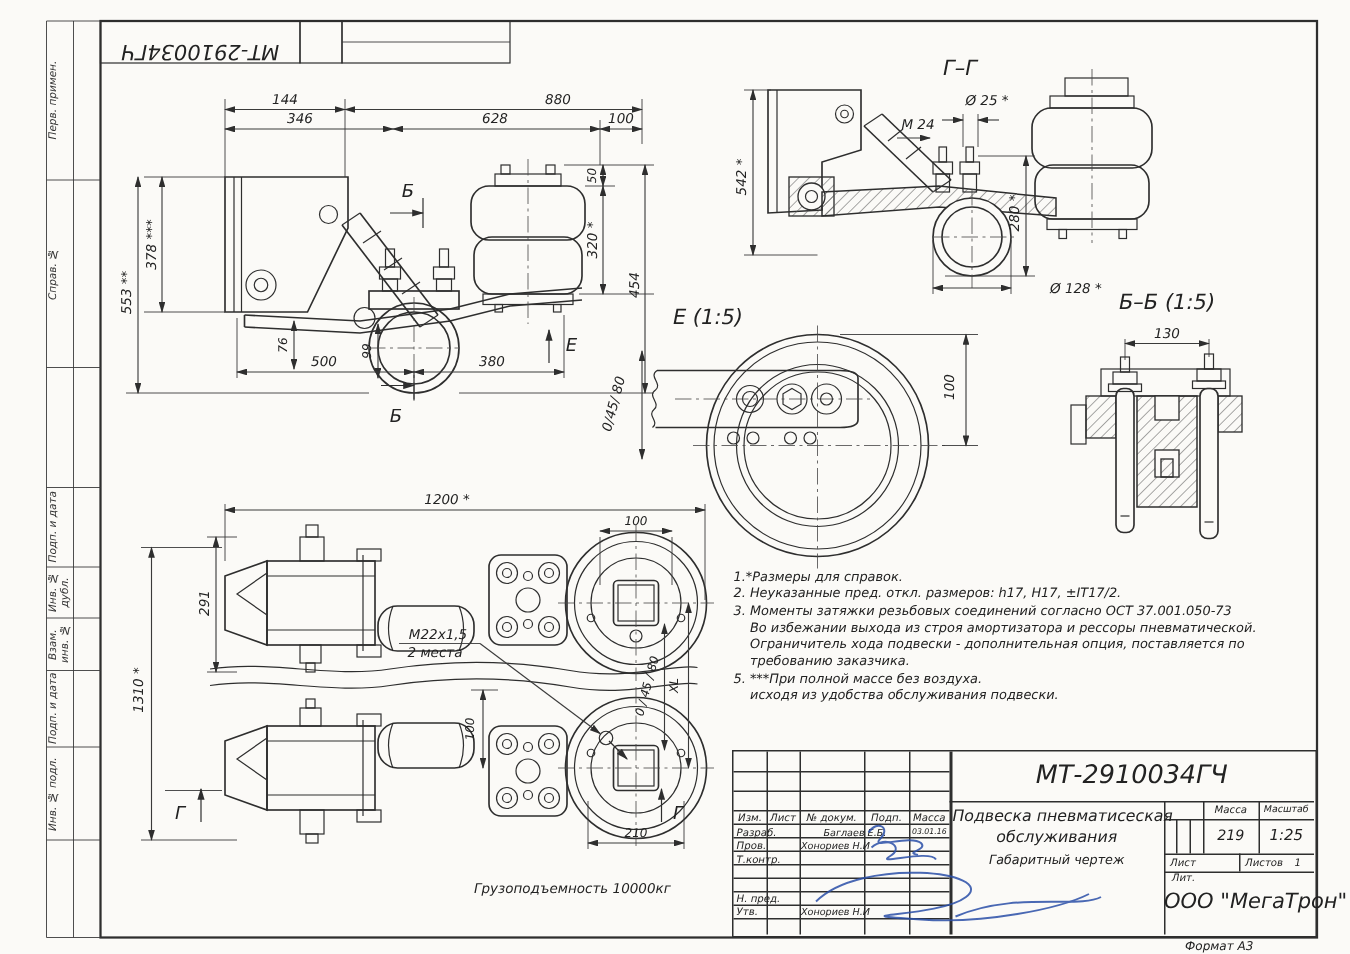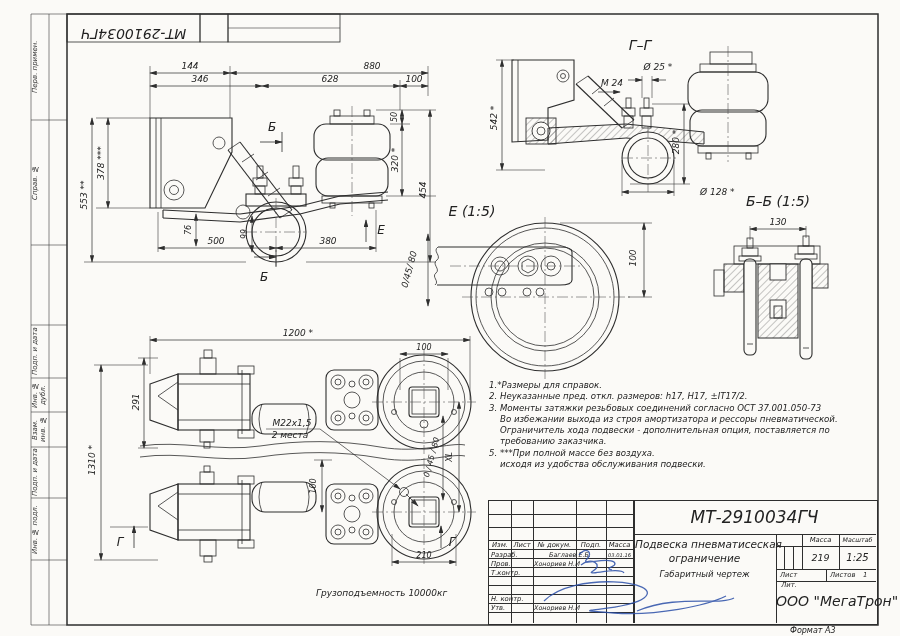--- a/index.html
+++ b/index.html
@@ -449,27 +449,27 @@
   <div class="tx ctr" style="left:22px;top:40px;width:22px;">Лист</div>
   <div class="tx ctr" style="left:44px;top:40px;width:43px;">№ докум.</div>
   <div class="tx ctr" style="left:87px;top:40px;width:30px;">Подп.</div>
   <div class="tx ctr" style="left:117px;top:40px;width:27px;">Масса</div>
   <div class="tx" style="left:2px;top:49.5px;">Разраб.</div>
   <div class="tx" style="left:60px;top:49.5px;font-size:6.4px;">Баглаев Е.Б.</div>
   <div class="tx" style="left:119px;top:51px;font-size:5.2px;">03.01.16</div>
   <div class="tx" style="left:2px;top:58.5px;">Пров.</div>
   <div class="tx" style="left:45px;top:58.5px;font-size:6.4px;">Хонориев Н.И</div>
   <div class="tx" style="left:2px;top:67.5px;">Т.контр.</div>
-  <div class="tx" style="left:2px;top:94px;">Н. контр.</div>
+  <div class="tx" style="left:2px;top:94px;">Н. пред.</div>
   <div class="tx" style="left:2px;top:103px;">Утв.</div>
   <div class="tx" style="left:45px;top:103px;font-size:6.4px;">Хонориев Н.И</div>
 
   <div class="tx ctr" style="left:144px;top:6px;width:243px;font-size:17px;">МТ-2910034ГЧ</div>
   <div class="tx ctr" style="left:146px;top:37px;width:139px;font-size:10.5px;">Подвеска пневматисеская</div>
-  <div class="tx ctr" style="left:146px;top:51px;width:139px;font-size:10.5px;">ограничение</div>
+  <div class="tx ctr" style="left:146px;top:51px;width:139px;font-size:10.5px;">обслуживания</div>
   <div class="tx ctr" style="left:146px;top:68px;width:139px;font-size:8.5px;">Габаритный чертеж</div>
   <div class="tx ctr" style="left:287px;top:35px;width:26px;margin-top:45px;">Лит.</div>
   <div class="tx ctr" style="left:313px;top:35px;width:37px;">Масса</div>
   <div class="tx ctr" style="left:350px;top:35px;width:37px;font-size:6.3px;">Масштаб</div>
   <div class="tx ctr" style="left:313px;top:51px;width:37px;font-size:9.5px;">219</div>
   <div class="tx ctr" style="left:350px;top:51px;width:37px;font-size:10px;">1:25</div>
   <div class="tx" style="left:291px;top:70px;">Лист</div>
   <div class="tx" style="left:341px;top:70px;">Листов</div>
   <div class="tx" style="left:374px;top:70px;">1</div>
   <div class="tx ctr" style="left:287px;top:92px;width:100px;font-size:14px;">ООО "МегаТрон"</div>

